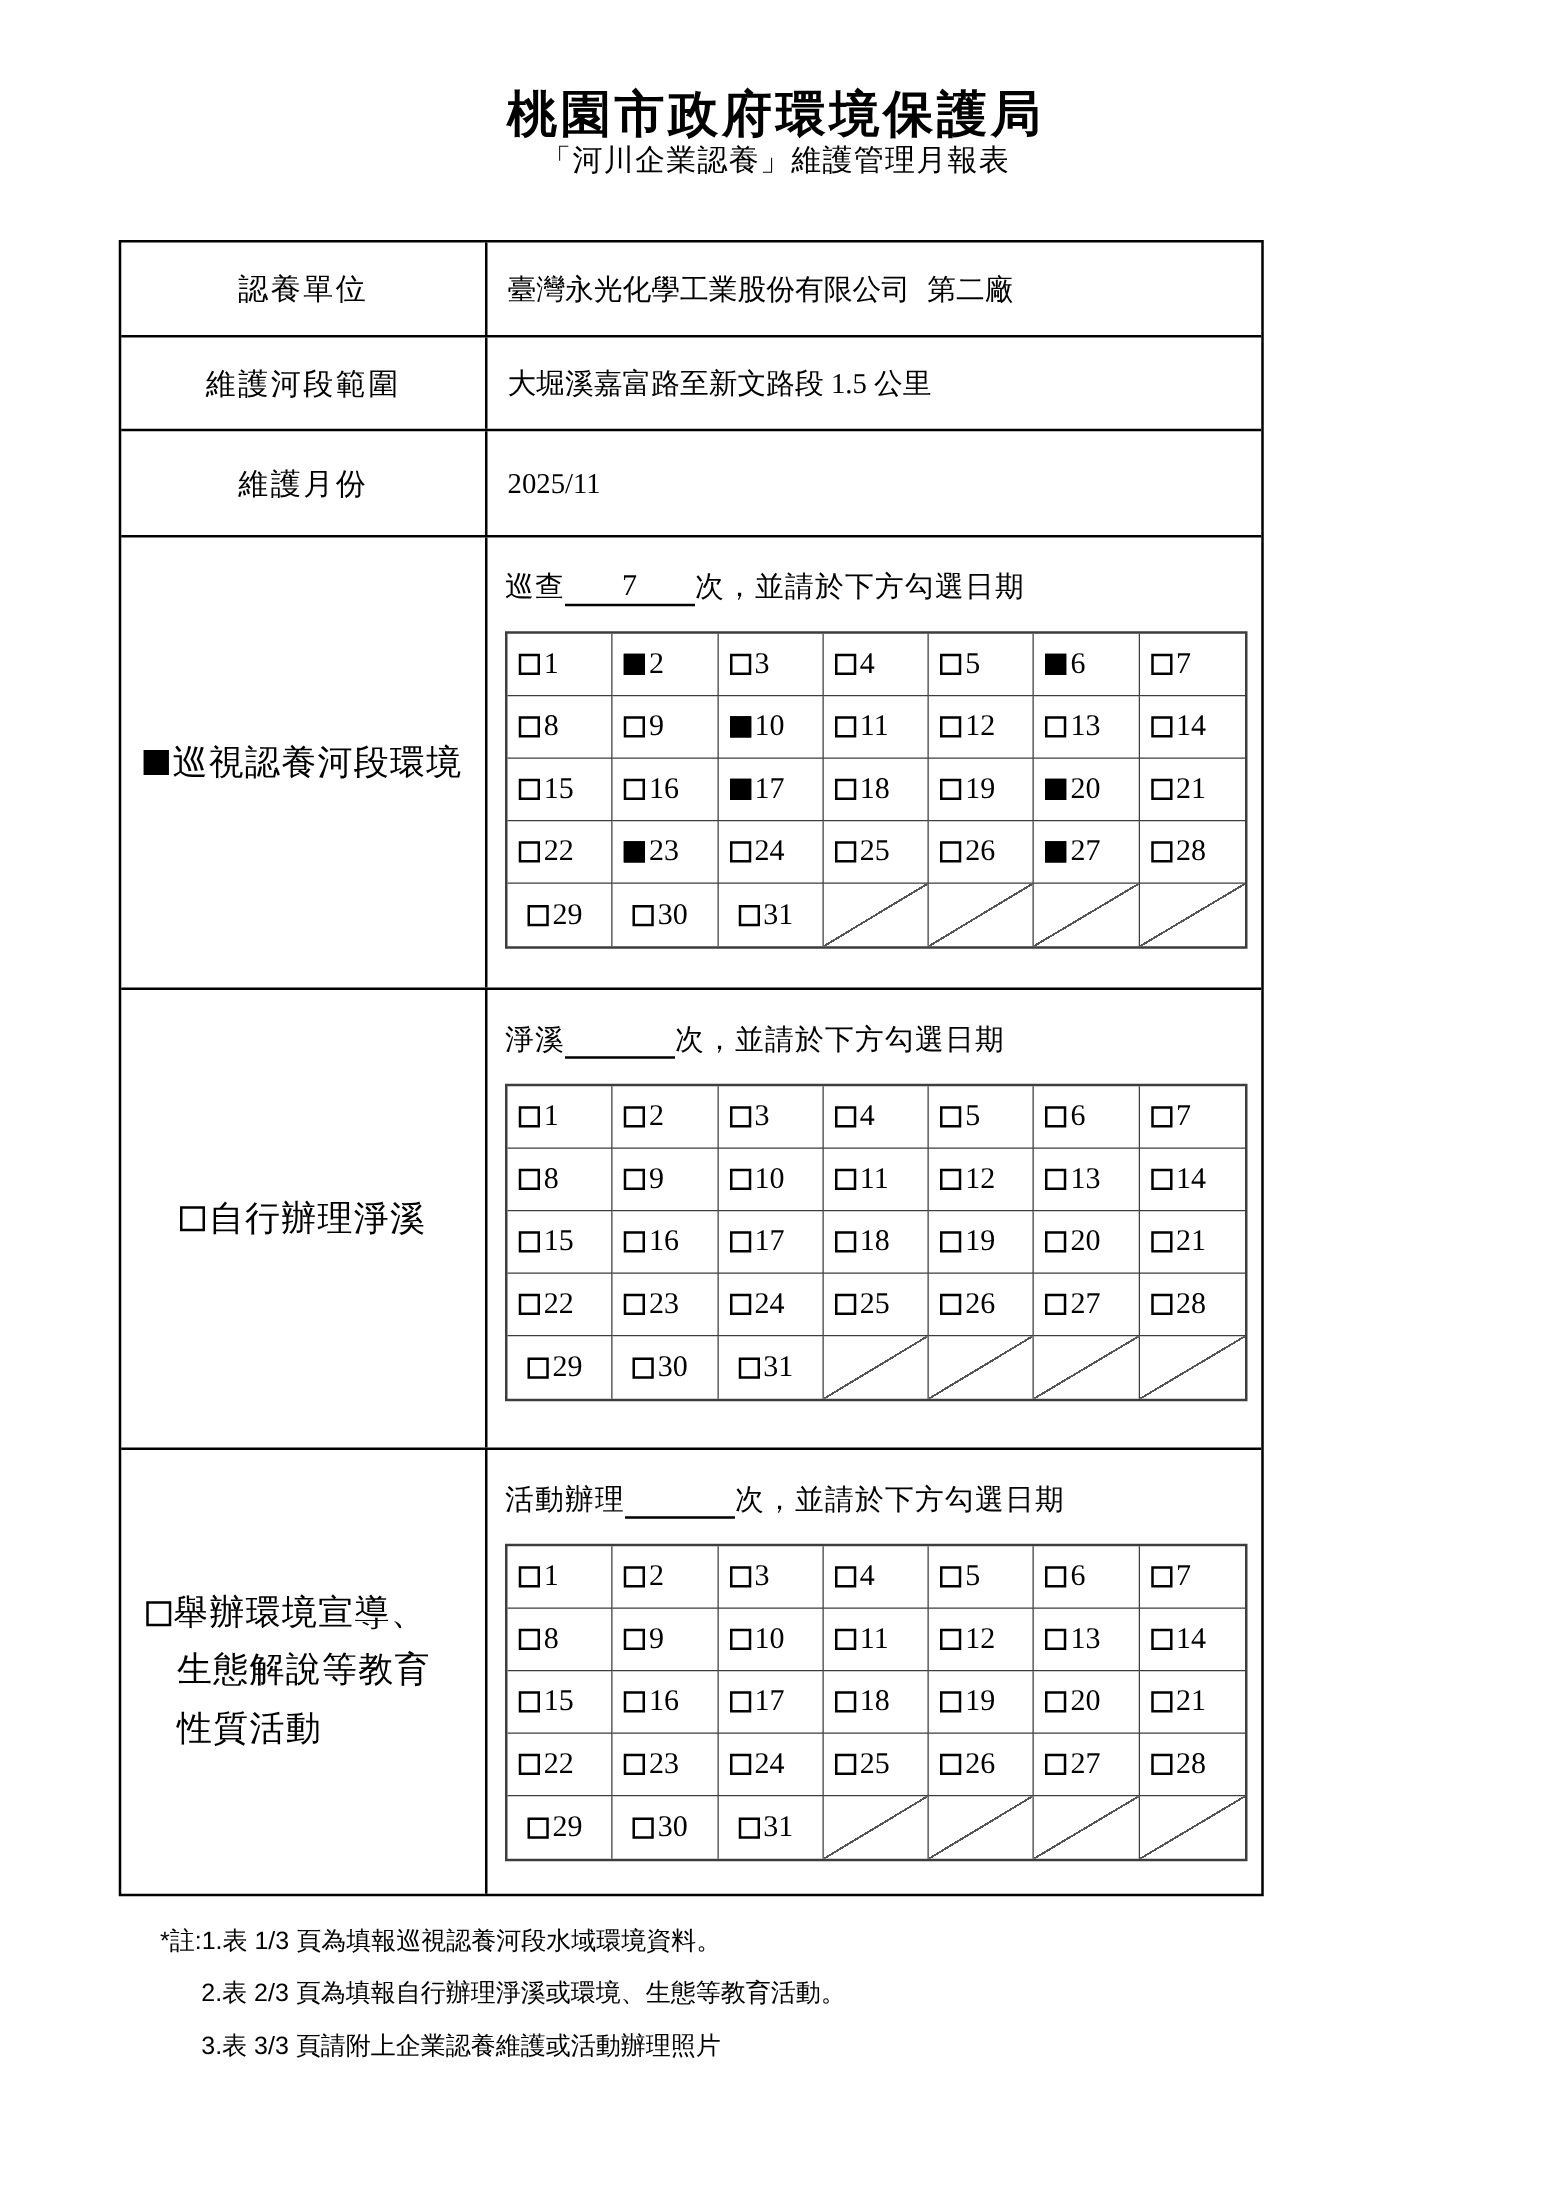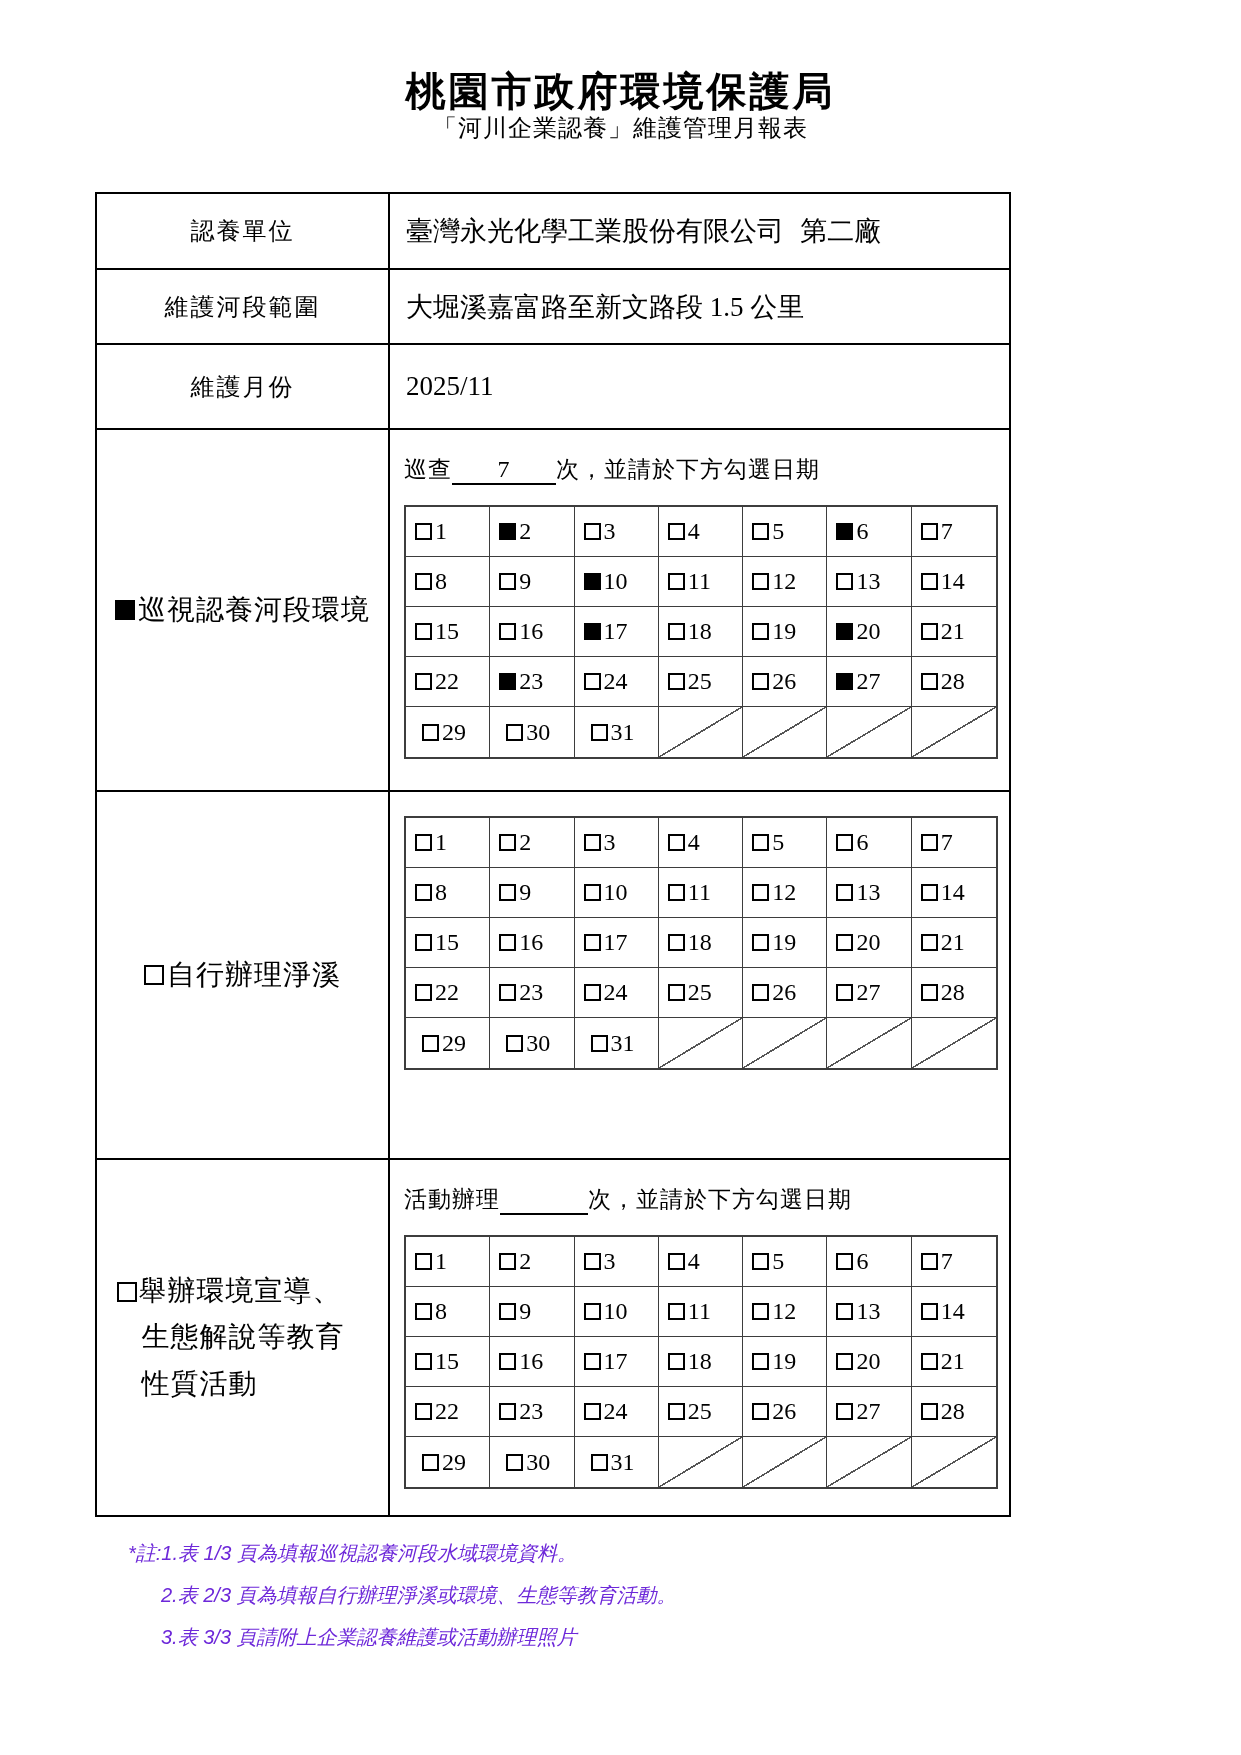--- a/index.html
+++ b/index.html
@@ -25,21 +25,21 @@
   .t-row { display: flex; border-bottom: 2px solid #000; }
   .t-row:last-child { border-bottom: none; }
   .label-col {
     width: 293px; flex: 0 0 293px;
     border-right: 2px solid #000;
     display: flex; align-items: center; justify-content: center;
     text-align: center; font-size: 24px; letter-spacing: 2px;
   }
   .value-col {
     flex: 1; display: flex; align-items: center;
-    padding-left: 16px; font-size: 27px;
+    padding-left: 16px; font-size: 23px;
   }
   .row-1 { height: 76px; font-family: Liberation Mono, monospace; }
   .row-2 { height: 75px; }
   .row-3 { height: 85px; }
   .sec-1 { height: 362px; }
   .sec-2 { height: 368px; }
   .sec-3 { height: 355px; }
   .sec-content { flex: 1; padding: 24px 0 0 14px; }
   .cal-header { font-size: 23px; letter-spacing: 1px; margin-bottom: 20px; }
   .blank {
@@ -258,20 +258,23 @@
   </div>
 
   <div class="t-row sec-2">
     <div class="label-col">
       <span class="sec-label">
         <span class="cb"></span>
         <span>自行辦理淨溪</span>
       </span>
     </div>
     <div class="sec-content">
+      <div class="cal-header">
+        <span>淨溪</span><span class="blank narrow"></span><span>次，並請於下方勾選日期</span>
+      </div>
       <div class="calendar">
           <div class="cal-cell">
             <span class="cb"></span>
             <span>1</span>
           </div>
           <div class="cal-cell">
             <span class="cb"></span>
             <span>2</span>
           </div>
           <div class="cal-cell">
@@ -536,17 +539,17 @@
           <div class="cal-cell diagonal"></div>
           <div class="cal-cell diagonal"></div>
           <div class="cal-cell diagonal"></div>
           <div class="cal-cell diagonal"></div>
         </div>
     </div>
   </div>
 
 </div>
 
-<div class="notes" style="color: #6d28d9; font-style: italic;">
+<div class="notes" style="color: #000000;">
   <div class="note-line">*註:1.表 1/3 頁為填報巡視認養河段水域環境資料。</div>
   <div class="note-line indented">2.表 2/3 頁為填報自行辦理淨溪或環境、生態等教育活動。</div>
   <div class="note-line indented">3.表 3/3 頁請附上企業認養維護或活動辦理照片</div>
 </div>
 
 </body></html>

